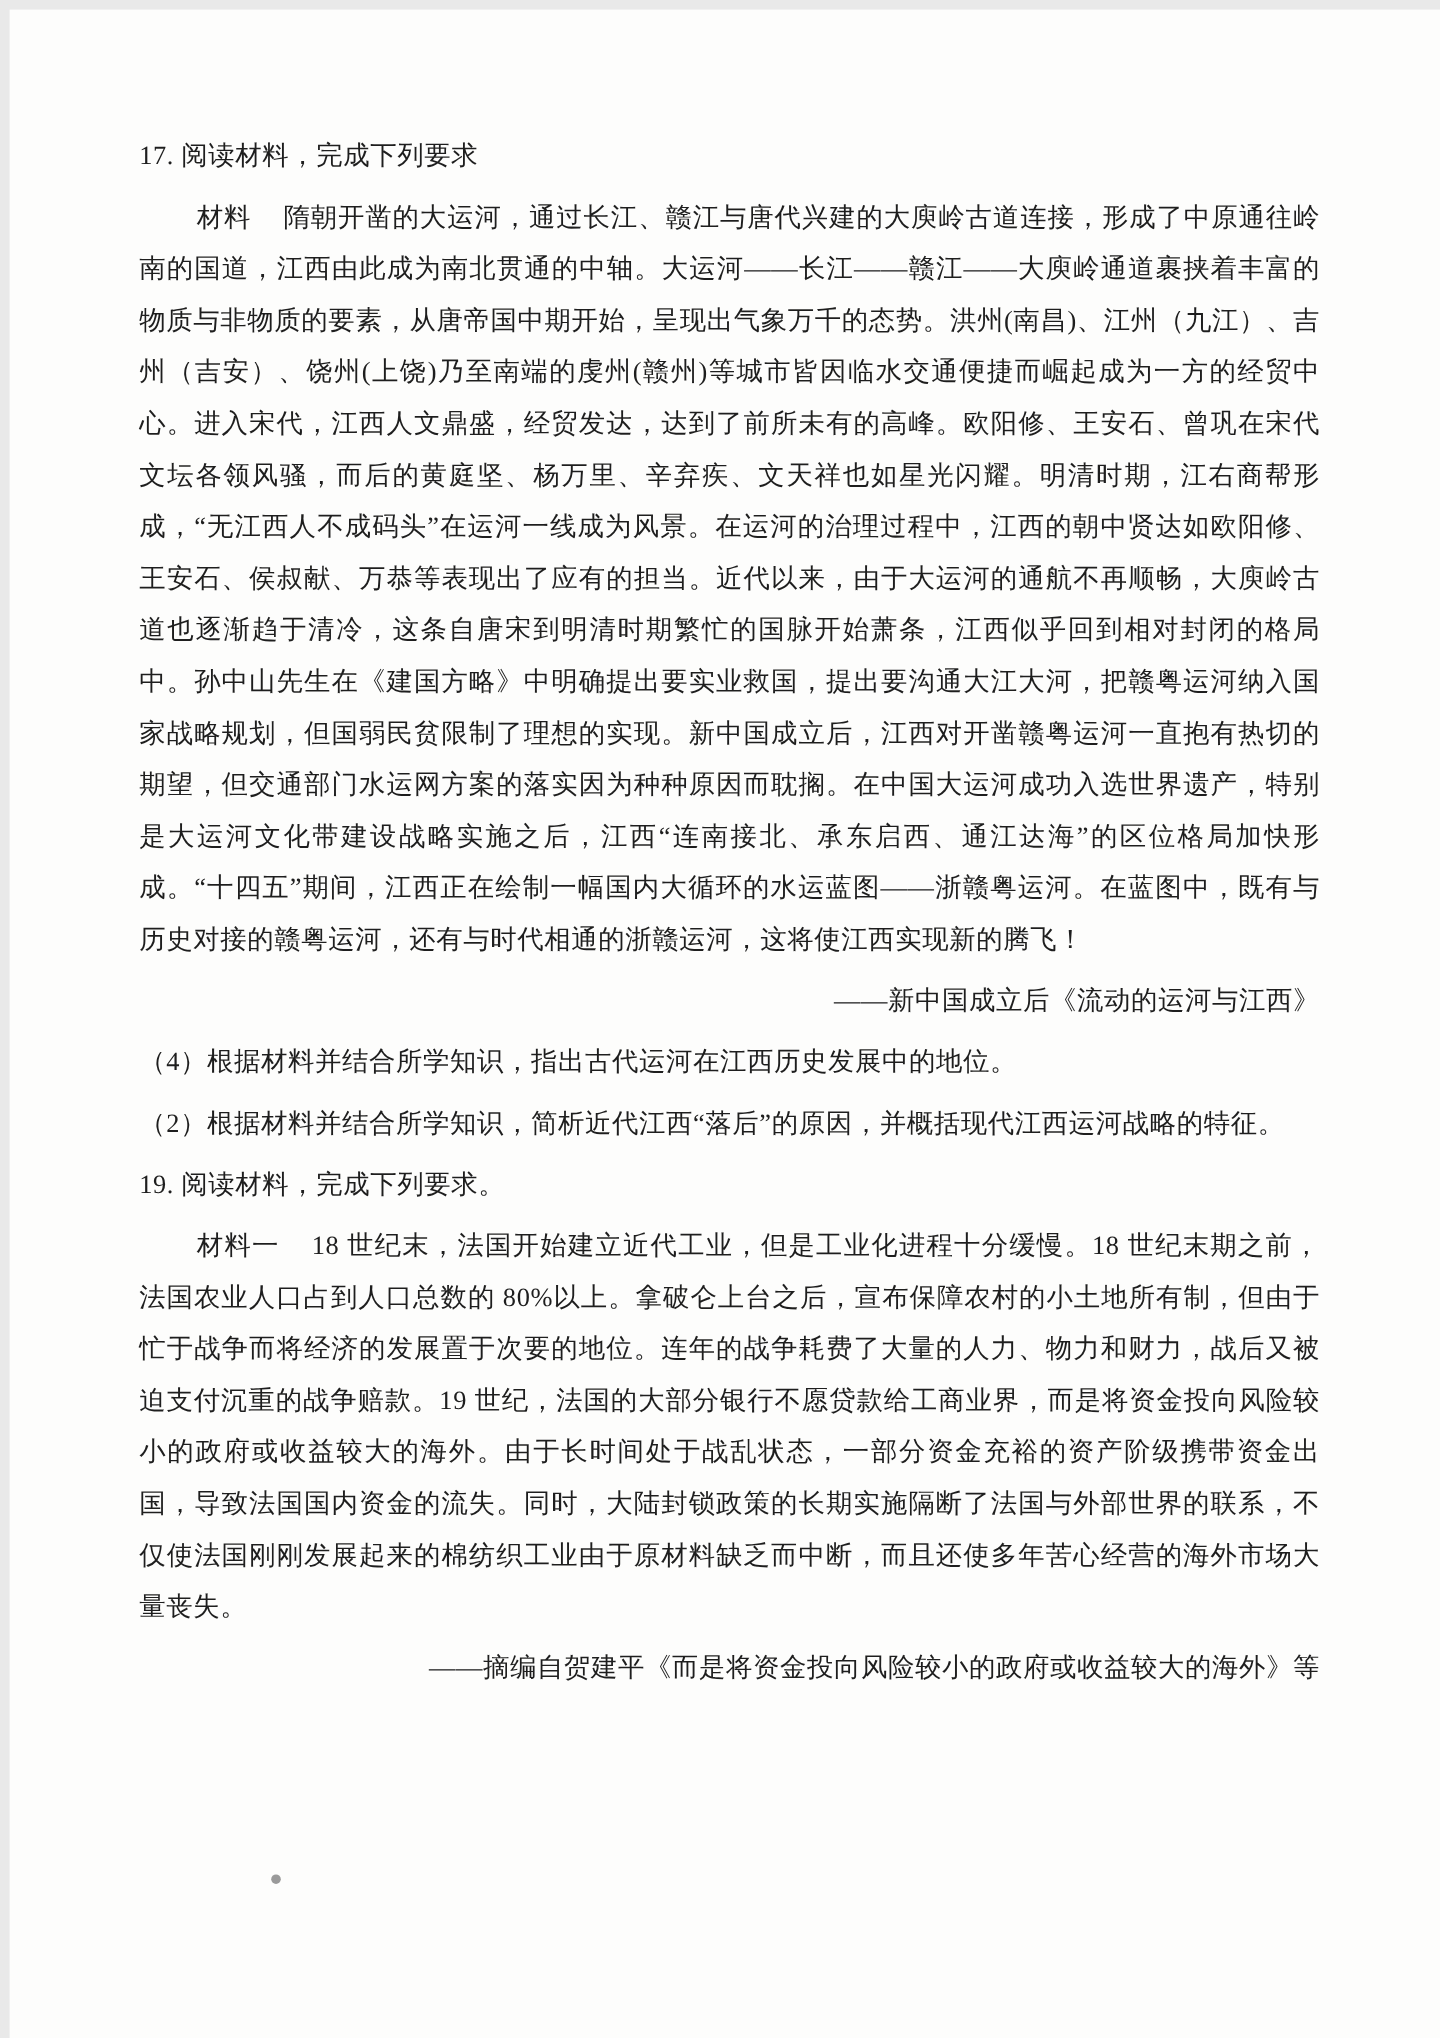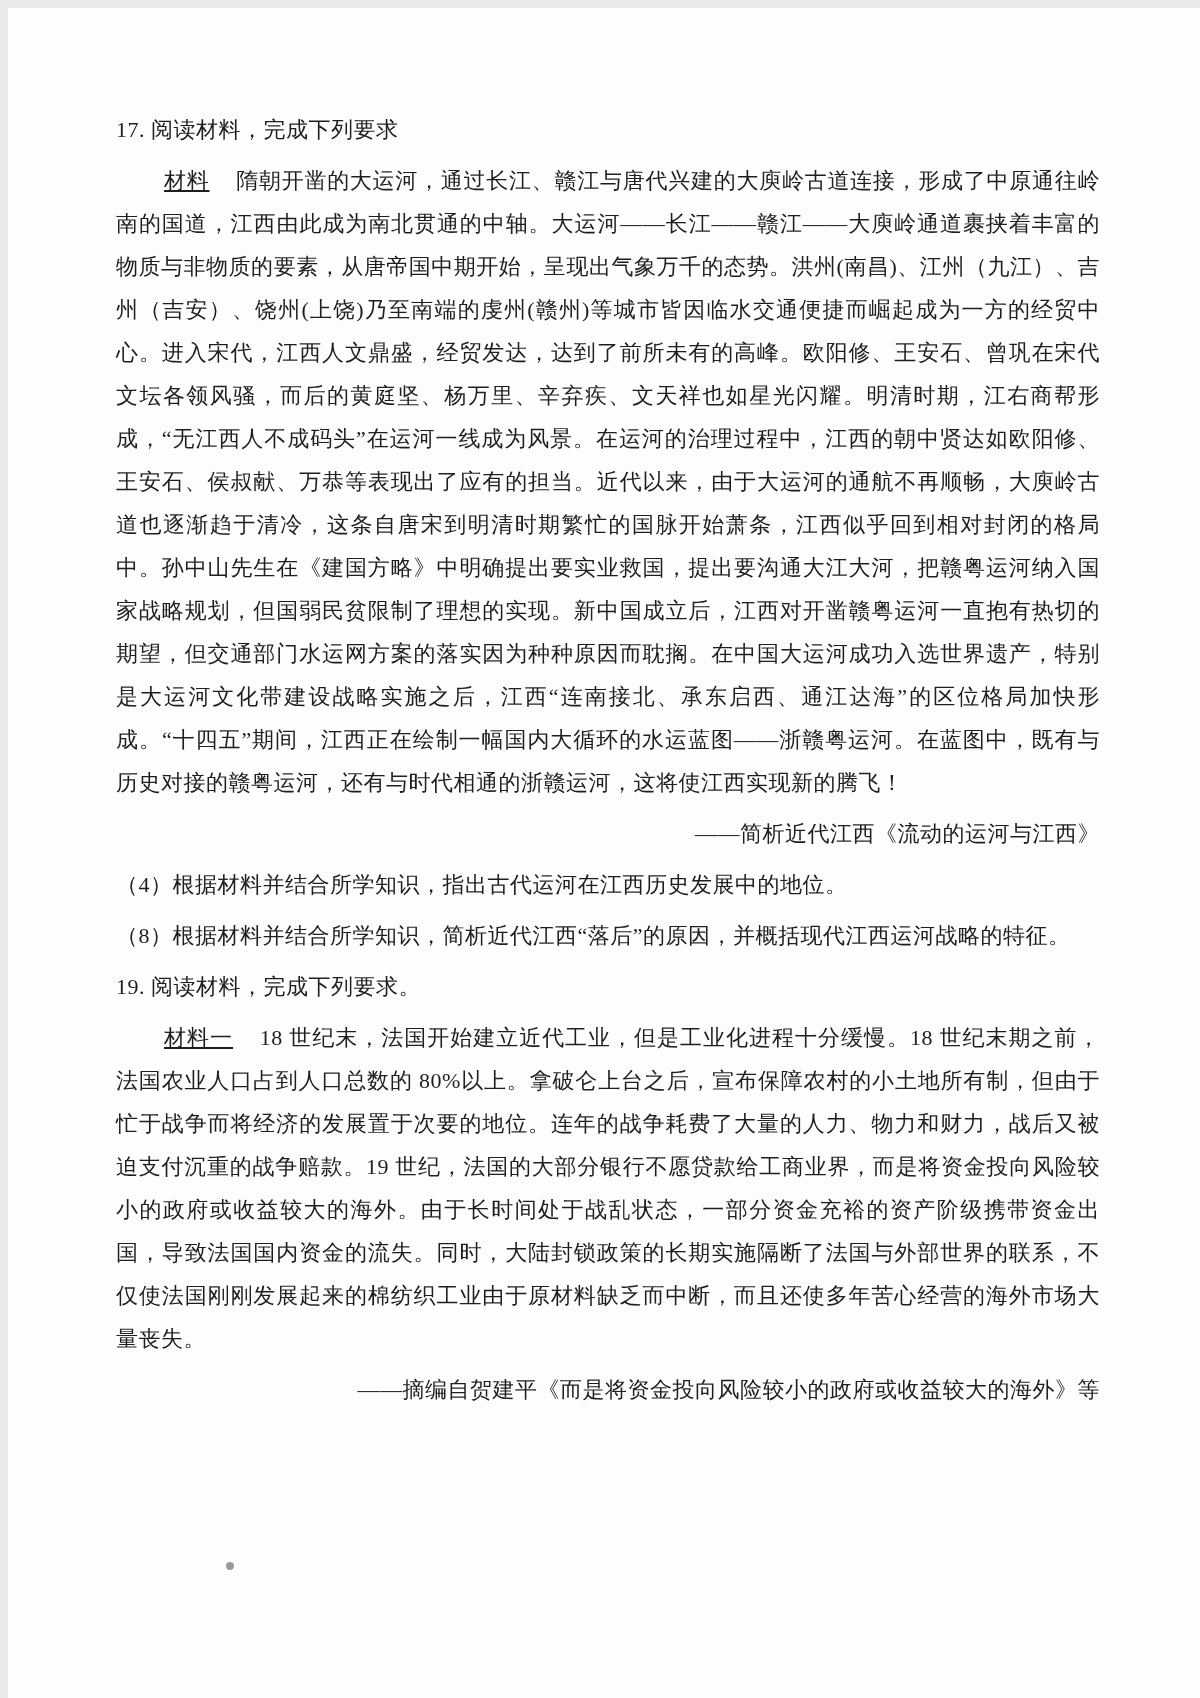--- a/index.html
+++ b/index.html
@@ -25,21 +25,21 @@
   .question-head {
     text-align: left;
     letter-spacing: 0.5px;
   }
   .material {
     text-align: justify;
     text-indent: 2em;
     margin-top: 12px;
     letter-spacing: 0.5px;
   }
-  .mat-label { margin-right: 0.85em; text-decoration: underline; }
+  .mat-label { margin-right: 0.85em; }
   .source {
     text-align: right;
     margin-top: 6px;
     letter-spacing: 0.5px;
   }
   .subq {
     text-align: justify;
     letter-spacing: 0.5px;
   }
   .footer {
@@ -65,24 +65,24 @@
 </head>
 <body>
 
 <div class="page">
   <div class="content">
 
     <p class="question-head">17. 阅读材料，完成下列要求</p>
 
     <p class="material"><span class="mat-label">材料</span><span>隋朝开凿的大运河，通过长江、赣江与唐代兴建的大庾岭古道连接，形成了中原通往岭南的国道，江西由此成为南北贯通的中轴。大运河——长江——赣江——大庾岭通道裹挟着丰富的物质与非物质的要素，从唐帝国中期开始，呈现出气象万千的态势。洪州(南昌)、江州（九江）、吉州（吉安）、饶州(上饶)乃至南端的虔州(赣州)等城市皆因临水交通便捷而崛起成为一方的经贸中心。进入宋代，江西人文鼎盛，经贸发达，达到了前所未有的高峰。欧阳修、王安石、曾巩在宋代文坛各领风骚，而后的黄庭坚、杨万里、辛弃疾、文天祥也如星光闪耀。明清时期，江右商帮形成，“无江西人不成码头”在运河一线成为风景。在运河的治理过程中，江西的朝中贤达如欧阳修、王安石、侯叔献、万恭等表现出了应有的担当。近代以来，由于大运河的通航不再顺畅，大庾岭古道也逐渐趋于清冷，这条自唐宋到明清时期繁忙的国脉开始萧条，江西似乎回到相对封闭的格局中。孙中山先生在《建国方略》中明确提出要实业救国，提出要沟通大江大河，把赣粤运河纳入国家战略规划，但国弱民贫限制了理想的实现。新中国成立后，江西对开凿赣粤运河一直抱有热切的期望，但交通部门水运网方案的落实因为种种原因而耽搁。在中国大运河成功入选世界遗产，特别是大运河文化带建设战略实施之后，江西“连南接北、承东启西、通江达海”的区位格局加快形成。“十四五”期间，江西正在绘制一幅国内大循环的水运蓝图——浙赣粤运河。在蓝图中，既有与历史对接的赣粤运河，还有与时代相通的浙赣运河，这将使江西实现新的腾飞！</span></p>
 
-    <p class="source">——简析近代江西《流动的运河与江西》</p>
+    <p class="source">——新中国成立后《流动的运河与江西》</p>
 
     <p class="subq">（4）根据材料并结合所学知识，指出古代运河在江西历史发展中的地位。</p>
-    <p class="subq">（8）根据材料并结合所学知识，简析近代江西“落后”的原因，并概括现代江西运河战略的特征。</p>
+    <p class="subq">（2）根据材料并结合所学知识，简析近代江西“落后”的原因，并概括现代江西运河战略的特征。</p>
 
     <p class="question-head">19. 阅读材料，完成下列要求。</p>
 
     <p class="material"><span class="mat-label">材料一</span><span>18 世纪末，法国开始建立近代工业，但是工业化进程十分缓慢。18 世纪末期之前，法国农业人口占到人口总数的 80%以上。拿破仑上台之后，宣布保障农村的小土地所有制，但由于忙于战争而将经济的发展置于次要的地位。连年的战争耗费了大量的人力、物力和财力，战后又被迫支付沉重的战争赔款。19 世纪，法国的大部分银行不愿贷款给工商业界，而是将资金投向风险较小的政府或收益较大的海外。由于长时间处于战乱状态，一部分资金充裕的资产阶级携带资金出国，导致法国国内资金的流失。同时，大陆封锁政策的长期实施隔断了法国与外部世界的联系，不仅使法国刚刚发展起来的棉纺织工业由于原材料缺乏而中断，而且还使多年苦心经营的海外市场大量丧失。</span></p>
 
     <p class="source">——摘编自贺建平《而是将资金投向风险较小的政府或收益较大的海外》等</p>
 
 
   </div>
 

